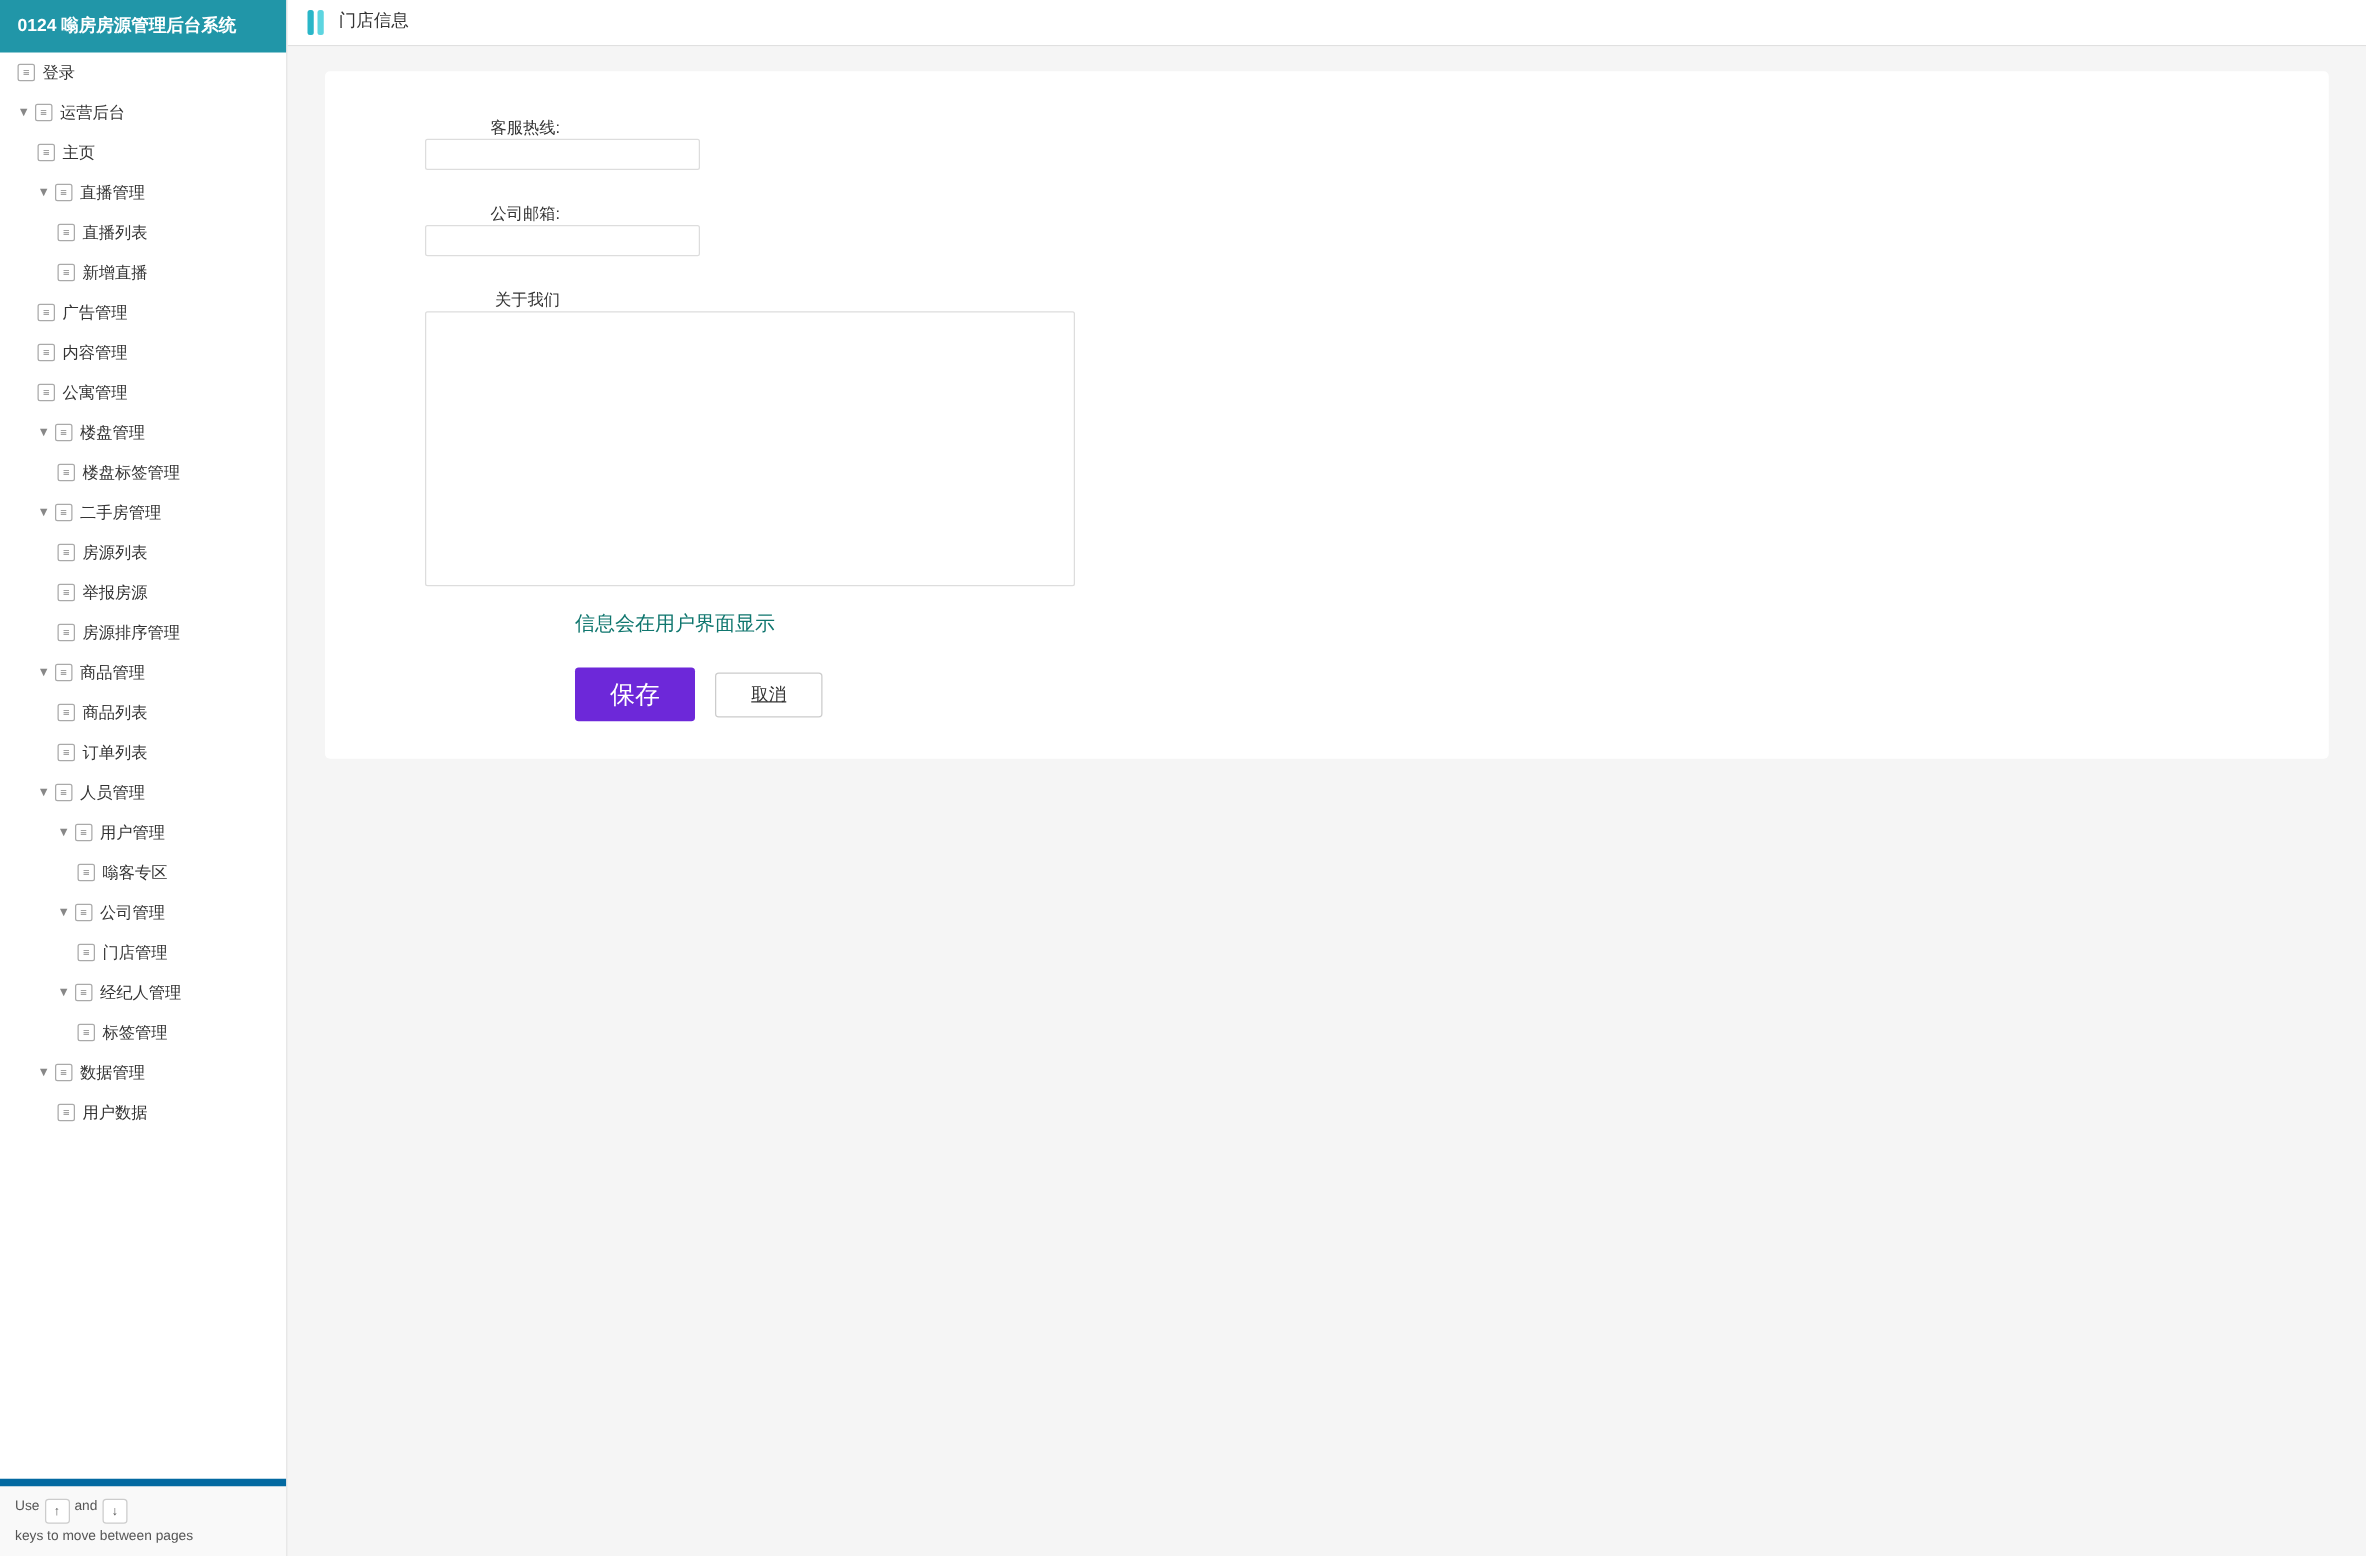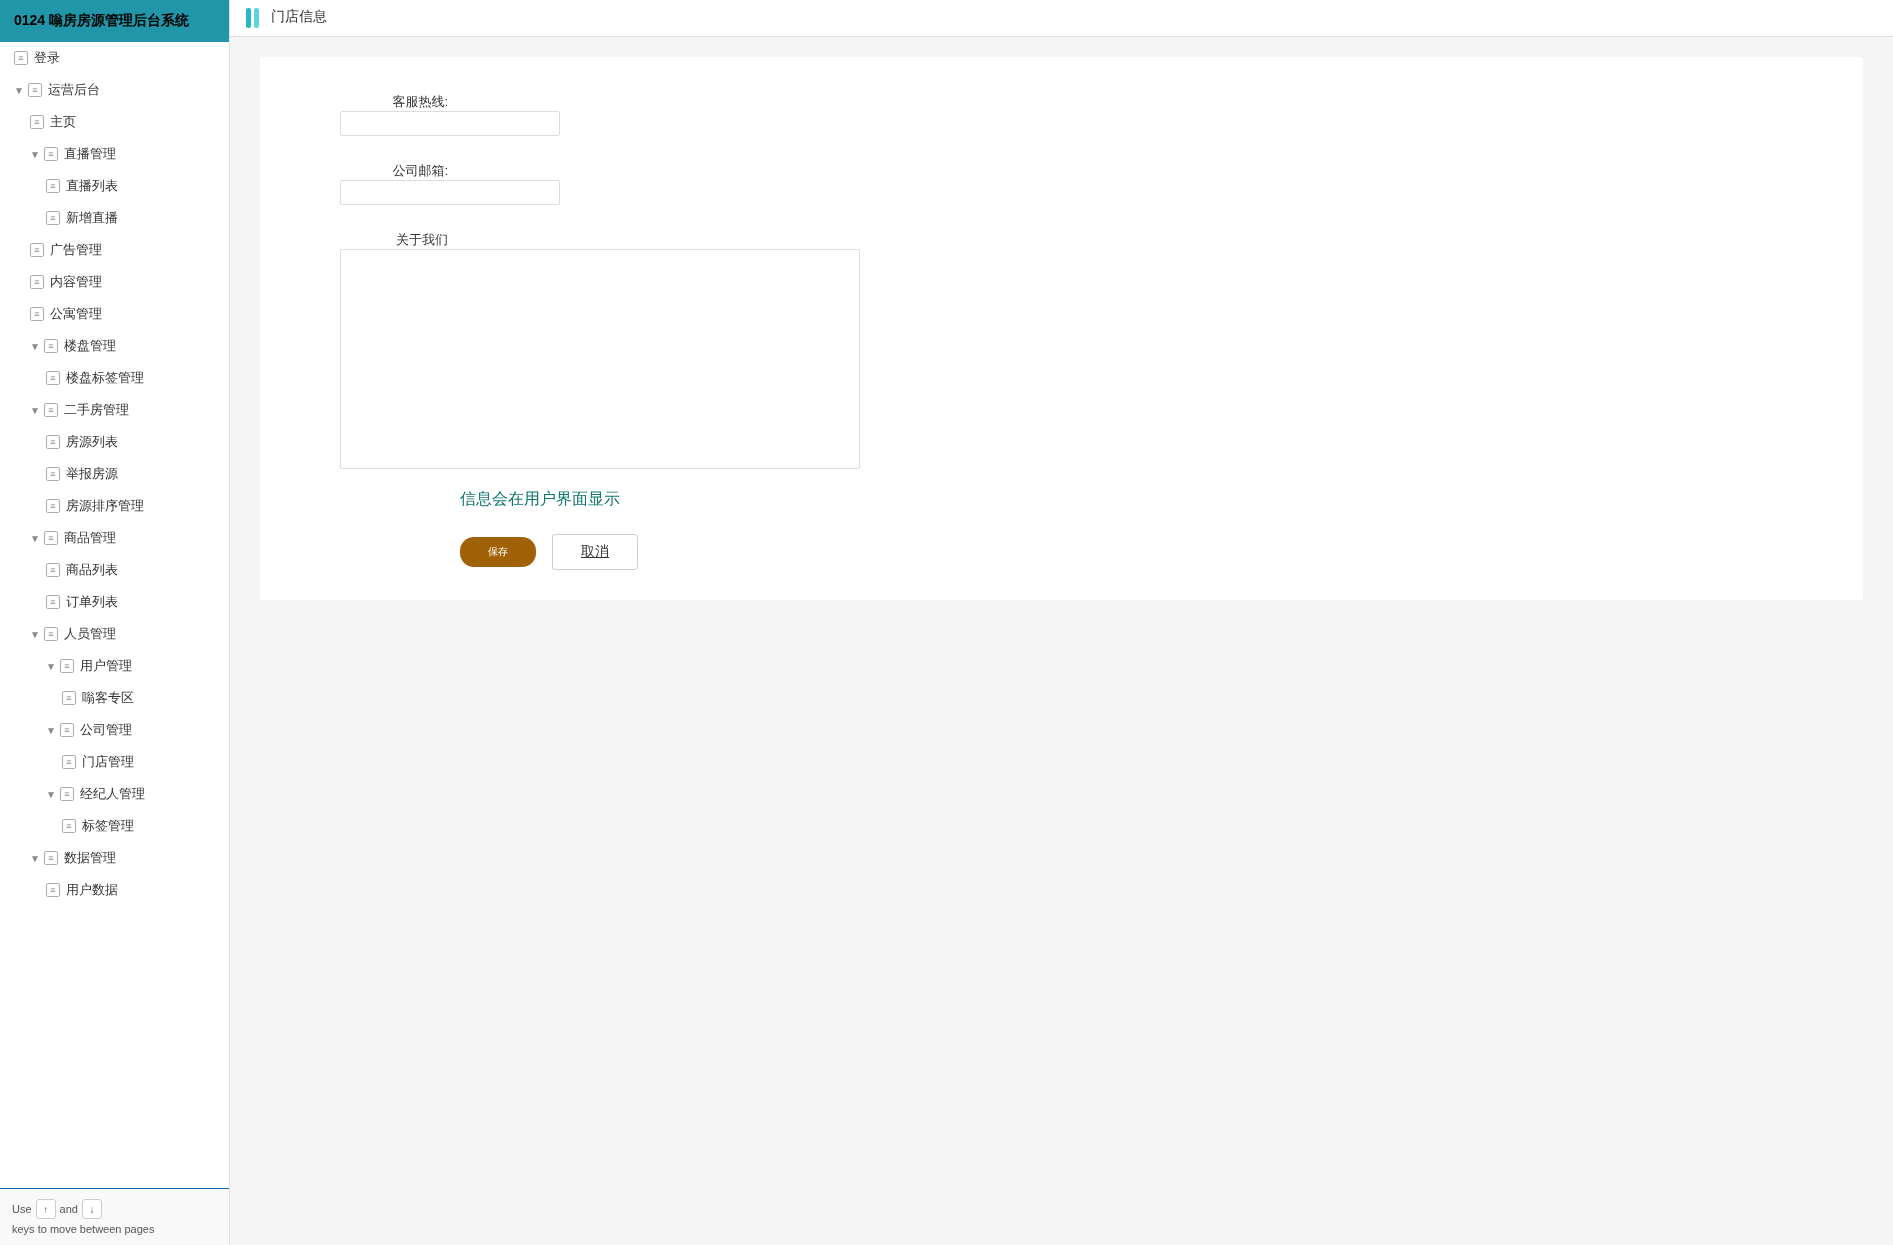--- a/index.html
+++ b/index.html
@@ -11,21 +11,21 @@
       min-width: 230px;
       background: #fff;
       border-right: 1px solid #e0e0e0;
       display: flex;
       flex-direction: column;
       height: 100vh;
       overflow: hidden;
     }
     .sidebar-title {
       background: #2196a8;
-      color: #000000;
+      color: #ffffff;
       font-size: 14px;
       font-weight: bold;
       padding: 12px 14px;
     }
     .sidebar-scroll {
       flex: 1;
       overflow-y: auto;
       overflow-x: hidden;
     }
     .sidebar-scroll::-webkit-scrollbar { width: 6px; }
@@ -58,25 +58,25 @@
       color: #888;
     }
     .nav-item.level1 { padding-left: 14px; }
     .nav-item.level2 { padding-left: 30px; }
     .nav-item.level3 { padding-left: 46px; }
     .nav-item.level4 { padding-left: 62px; }
 
     .sidebar-footer {
       padding: 10px 12px;
       background: #f9f9f9;
-      border-top: 1px solid #0369a1;
+      border-top: 6px solid #0369a1;
       font-size: 11px;
       color: #555;
       display: flex;
-      align-items: center;
+      align-items: flex-start;
       gap: 4px;
       flex-wrap: wrap;
     }
     .kbd-box {
       display: inline-flex;
       align-items: center;
       justify-content: center;
       border: 1px solid #ccc;
       border-radius: 3px;
       width: 20px; height: 20px;
@@ -163,26 +163,26 @@
     }
 
     .btn-row {
       display: flex;
       align-items: center;
       gap: 16px;
       padding-left: 120px;
       margin-top: 10px;
     }
     .btn-save {
-      background: #a16207;
+      background: #6d28d9;
       color: #fff;
       border: none;
-      border-radius: 14px;
+      border-radius: 3px;
       padding: 8px 28px;
-      font-size: 10px;
+      font-size: 20px;
       cursor: pointer;
     }
     .btn-cancel {
       background: #fff;
       color: #333;
       border: 1px solid #ccc;
       border-radius: 3px;
       padding: 8px 28px;
       font-size: 14px;
       cursor: pointer;

